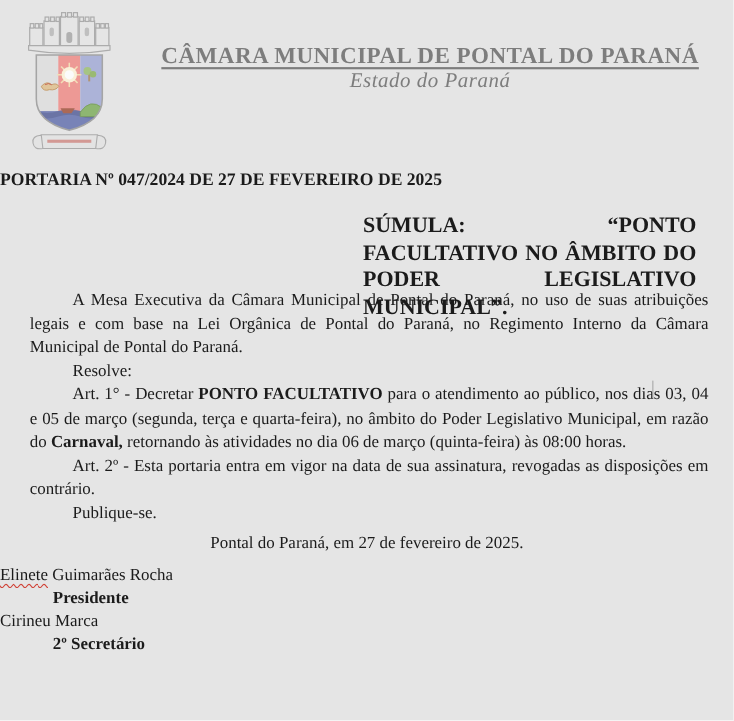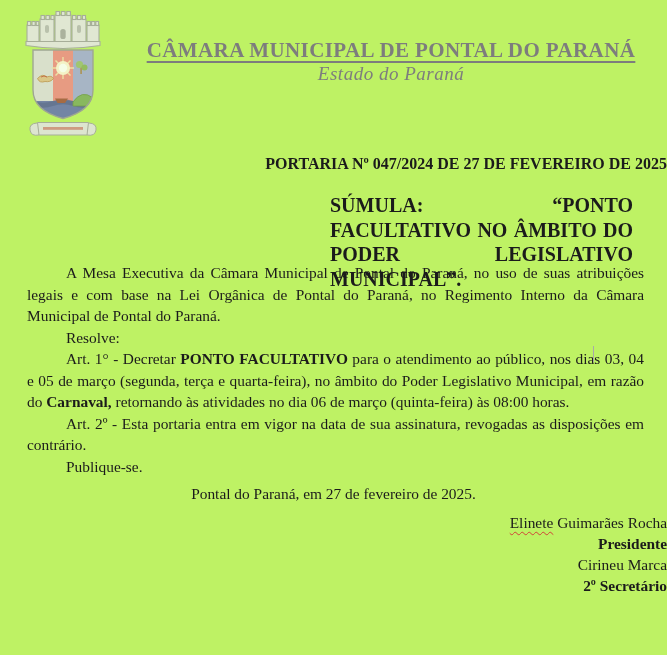--- a/index.html
+++ b/index.html
@@ -1,37 +1,37 @@
 <!DOCTYPE html>
 <html lang="pt"><head>
 <meta charset="utf-8">
 <title>Portaria</title>
 <style>
   html,body{margin:0;padding:0;background:#ffffff;}
   .page{
-    position:relative;width:667px;height:655px;background:#bef264;
+    position:relative;width:667px;height:655px;background:#e5e5e5;
     font-family:"Liberation Serif","DejaVu Serif",serif;color:#1b1b1b;overflow:hidden;
   }
   .crest{position:absolute;left:16px;top:8px;width:94px;height:132px;}
   .header-block{position:absolute;left:118px;top:38px;width:546px;text-align:center;}
   .org-name{
     font-size:21px;font-weight:bold;color:#7d7d7d;letter-spacing:.4px;
     text-decoration:underline;text-decoration-thickness:2px;text-underline-offset:4px;
   }
   .state-line{font-size:19px;font-style:italic;color:#7d7d7d;letter-spacing:.5px;}
-  .doc-title{position:absolute;left:0;right:0;top:155px;text-align:right;font-size:16px;font-weight:bold;}
+  .doc-title{position:absolute;left:0;right:0;top:155px;text-align:left;font-size:16px;font-weight:bold;}
   .sumula{
     position:absolute;left:330px;top:193px;width:303px;
     font-size:20px;font-weight:bold;line-height:24.5px;text-align:justify;
   }
   .doc-body{position:absolute;left:27px;top:262px;width:617px;font-size:15.4px;line-height:21.5px;}
   .doc-body p{margin:0;text-indent:39px;}
   .just{text-align:justify;}
   .date-line{position:absolute;left:0;right:0;top:485px;text-align:center;font-size:15.4px;}
-  .signatures{position:absolute;left:0;right:0;top:512px;text-align:right;font-size:15.4px;line-height:21px;}
+  .signatures{position:absolute;left:0;right:0;top:512px;text-align:left;font-size:15.4px;line-height:21px;}
   .sig-role{font-weight:bold;margin-left:48px;}
   .squiggle{
     text-decoration:underline wavy #d04237;
     text-decoration-thickness:1px;text-underline-offset:3px;
   }
   .caret{position:absolute;left:593px;top:346px;width:1px;height:16px;background:#a9a9a9;}
 </style>
 </head>
 <body>
 

